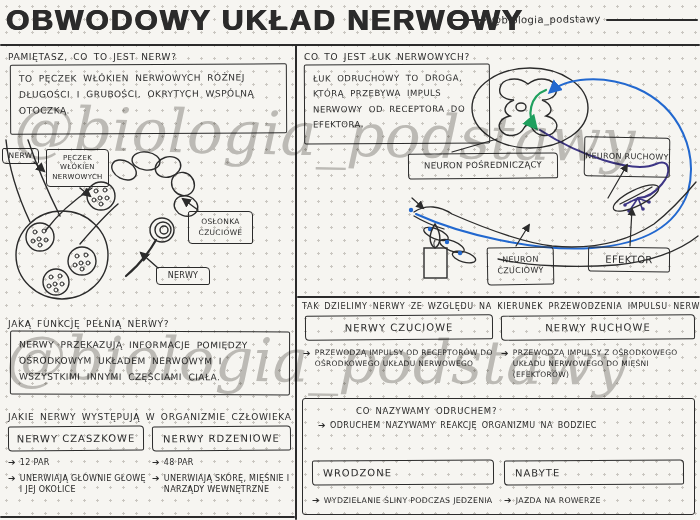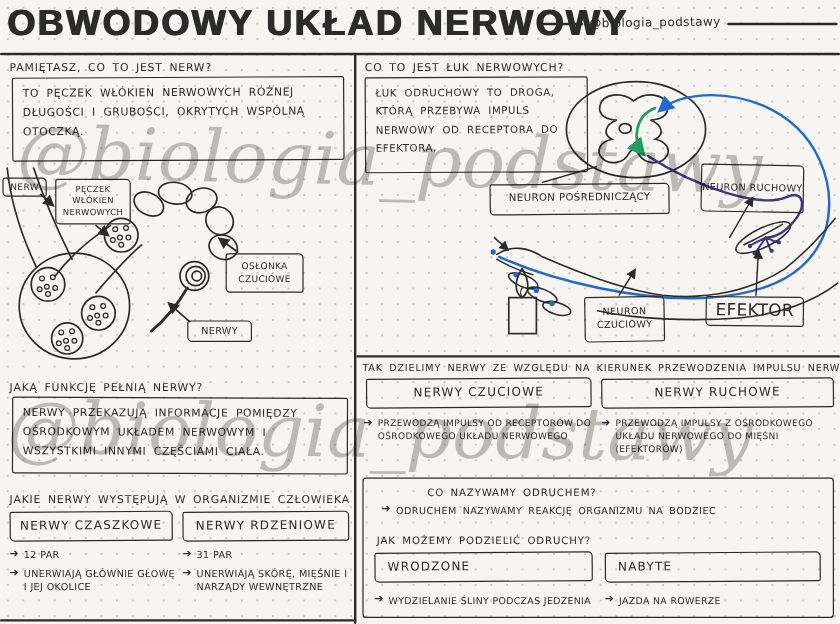--- a/index.html
+++ b/index.html
@@ -156,21 +156,21 @@
         <span>12 PAR</span>
       </div>
     <div class="li">
         <span class="ar">➔</span>
         <span>UNERWIAJĄ GŁÓWNIE GŁOWĘ I JEJ OKOLICE</span>
       </div>
   </div>
   <div class="abs list" style="left:152px;top:457px;width:142px;">
     <div class="li">
         <span class="ar">➔</span>
-        <span>31 PAR</span>
+        <span>48 PAR</span>
       </div>
     <div class="li">
         <span class="ar">➔</span>
         <span>UNERWIAJĄ SKÓRĘ, MIĘŚNIE I NARZĄDY WEWNĘTRZNE</span>
       </div>
   </div>
 
   <div class="abs q" style="left:304px;top:52px;width:200px;">CO TO JEST ŁUK NERWOWYCH?</div>
   <div class="abs def-box" style="left:304px;top:64px;width:186px;height:80px;font-size:8.5px;line-height:1.8;transform:rotate(-0.3deg);">ŁUK ODRUCHOWY TO DROGA, KTÓRĄ PRZEBYWA IMPULS NERWOWY OD RECEPTORA DO EFEKTORA.</div>
 
@@ -236,21 +236,21 @@
         <path d="M 112 152 L 123 162" marker-end="url(#ah2)"></path>
         <path d="M 216 200 L 229 179" marker-end="url(#ah2)"></path>
         <path d="M 330 200 L 332 163" marker-end="url(#ah2)"></path>
         <path d="M 308 152 L 327 119" marker-end="url(#ah2)"></path>
       </g>
     </g>
   </svg>
 
   <div class="abs hand-box lbl" style="left:408px;top:153px;width:150px;height:26px;font-size:8.5px;transform:rotate(-0.5deg);">NEURON POŚREDNICZĄCY</div>
   <div class="abs hand-box lbl" style="left:487px;top:247px;width:67px;height:38px;font-size:8px;transform:rotate(-1deg);">NEURON CZUCIOWY</div>
-  <div class="abs hand-box lbl" style="left:588px;top:247px;width:82px;height:25px;font-size:14px;transform:rotate(0.6deg);">EFEKTOR</div>
+  <div class="abs hand-box lbl" style="left:588px;top:247px;width:82px;height:25px;font-size:10px;transform:rotate(0.6deg);">EFEKTOR</div>
   <div class="abs hand-box lbl" style="left:584px;top:137px;width:86px;height:40px;font-size:8px;transform:rotate(1deg);">NEURON RUCHOWY</div>
 
   <div class="abs q" style="left:302px;top:302px;width:398px;font-size:8px;white-space:nowrap;">TAK DZIELIMY NERWY ZE WZGLĘDU NA KIERUNEK PRZEWODZENIA IMPULSU NERWOWEGO?</div>
   <div class="abs hand-box tag" style="left:305px;top:315px;width:188px;height:25px;">NERWY CZUCIOWE</div>
   <div class="abs hand-box tag" style="left:501px;top:315px;width:194px;height:25px;">NERWY RUCHOWE</div>
 
   <div class="abs list" style="left:303px;top:348px;width:194px;font-size:7.5px;">
     <div class="li">
         <span class="ar">➔</span>
         <span>PRZEWODZĄ IMPULSY OD RECEPTORÓW DO OŚRODKOWEGO UKŁADU NERWOWEGO</span>
@@ -264,21 +264,20 @@
   </div>
 
   <div class="abs" style="left:302px;top:398px;width:393px;height:117px;border:1.6px solid #2b2b2b;border-radius:3px;box-sizing:border-box;"></div>
   <div class="abs q" style="left:314px;top:406px;width:380px;font-size:8.5px;margin-left:42px;">CO NAZYWAMY ODRUCHEM?</div>
   <div class="abs list small-note" style="left:318px;top:420px;width:370px;">
     <div class="li">
         <span class="ar">➔</span>
         <span>ODRUCHEM NAZYWAMY REAKCJĘ ORGANIZMU NA BODZIEC</span>
       </div>
   </div>
-  <div class="abs q" style="left:314px;top:446px;width:380px;font-size:8.5px;">JAK MOŻEMY PODZIELIĆ ODRUCHY?</div>
   <div class="abs hand-box tag" style="left:312px;top:460px;width:182px;height:25px;justify-content:flex-start;padding-left:10px;">WRODZONE</div>
   <div class="abs hand-box tag" style="left:504px;top:460px;width:180px;height:25px;justify-content:flex-start;padding-left:10px;">NABYTE</div>
   <div class="abs list" style="left:312px;top:495px;width:188px;font-size:7.8px;">
     <div class="li">
         <span class="ar">➔</span>
         <span>WYDZIELANIE ŚLINY PODCZAS JEDZENIA</span>
       </div>
   </div>
   <div class="abs list" style="left:504px;top:495px;width:188px;font-size:7.8px;">
     <div class="li">

